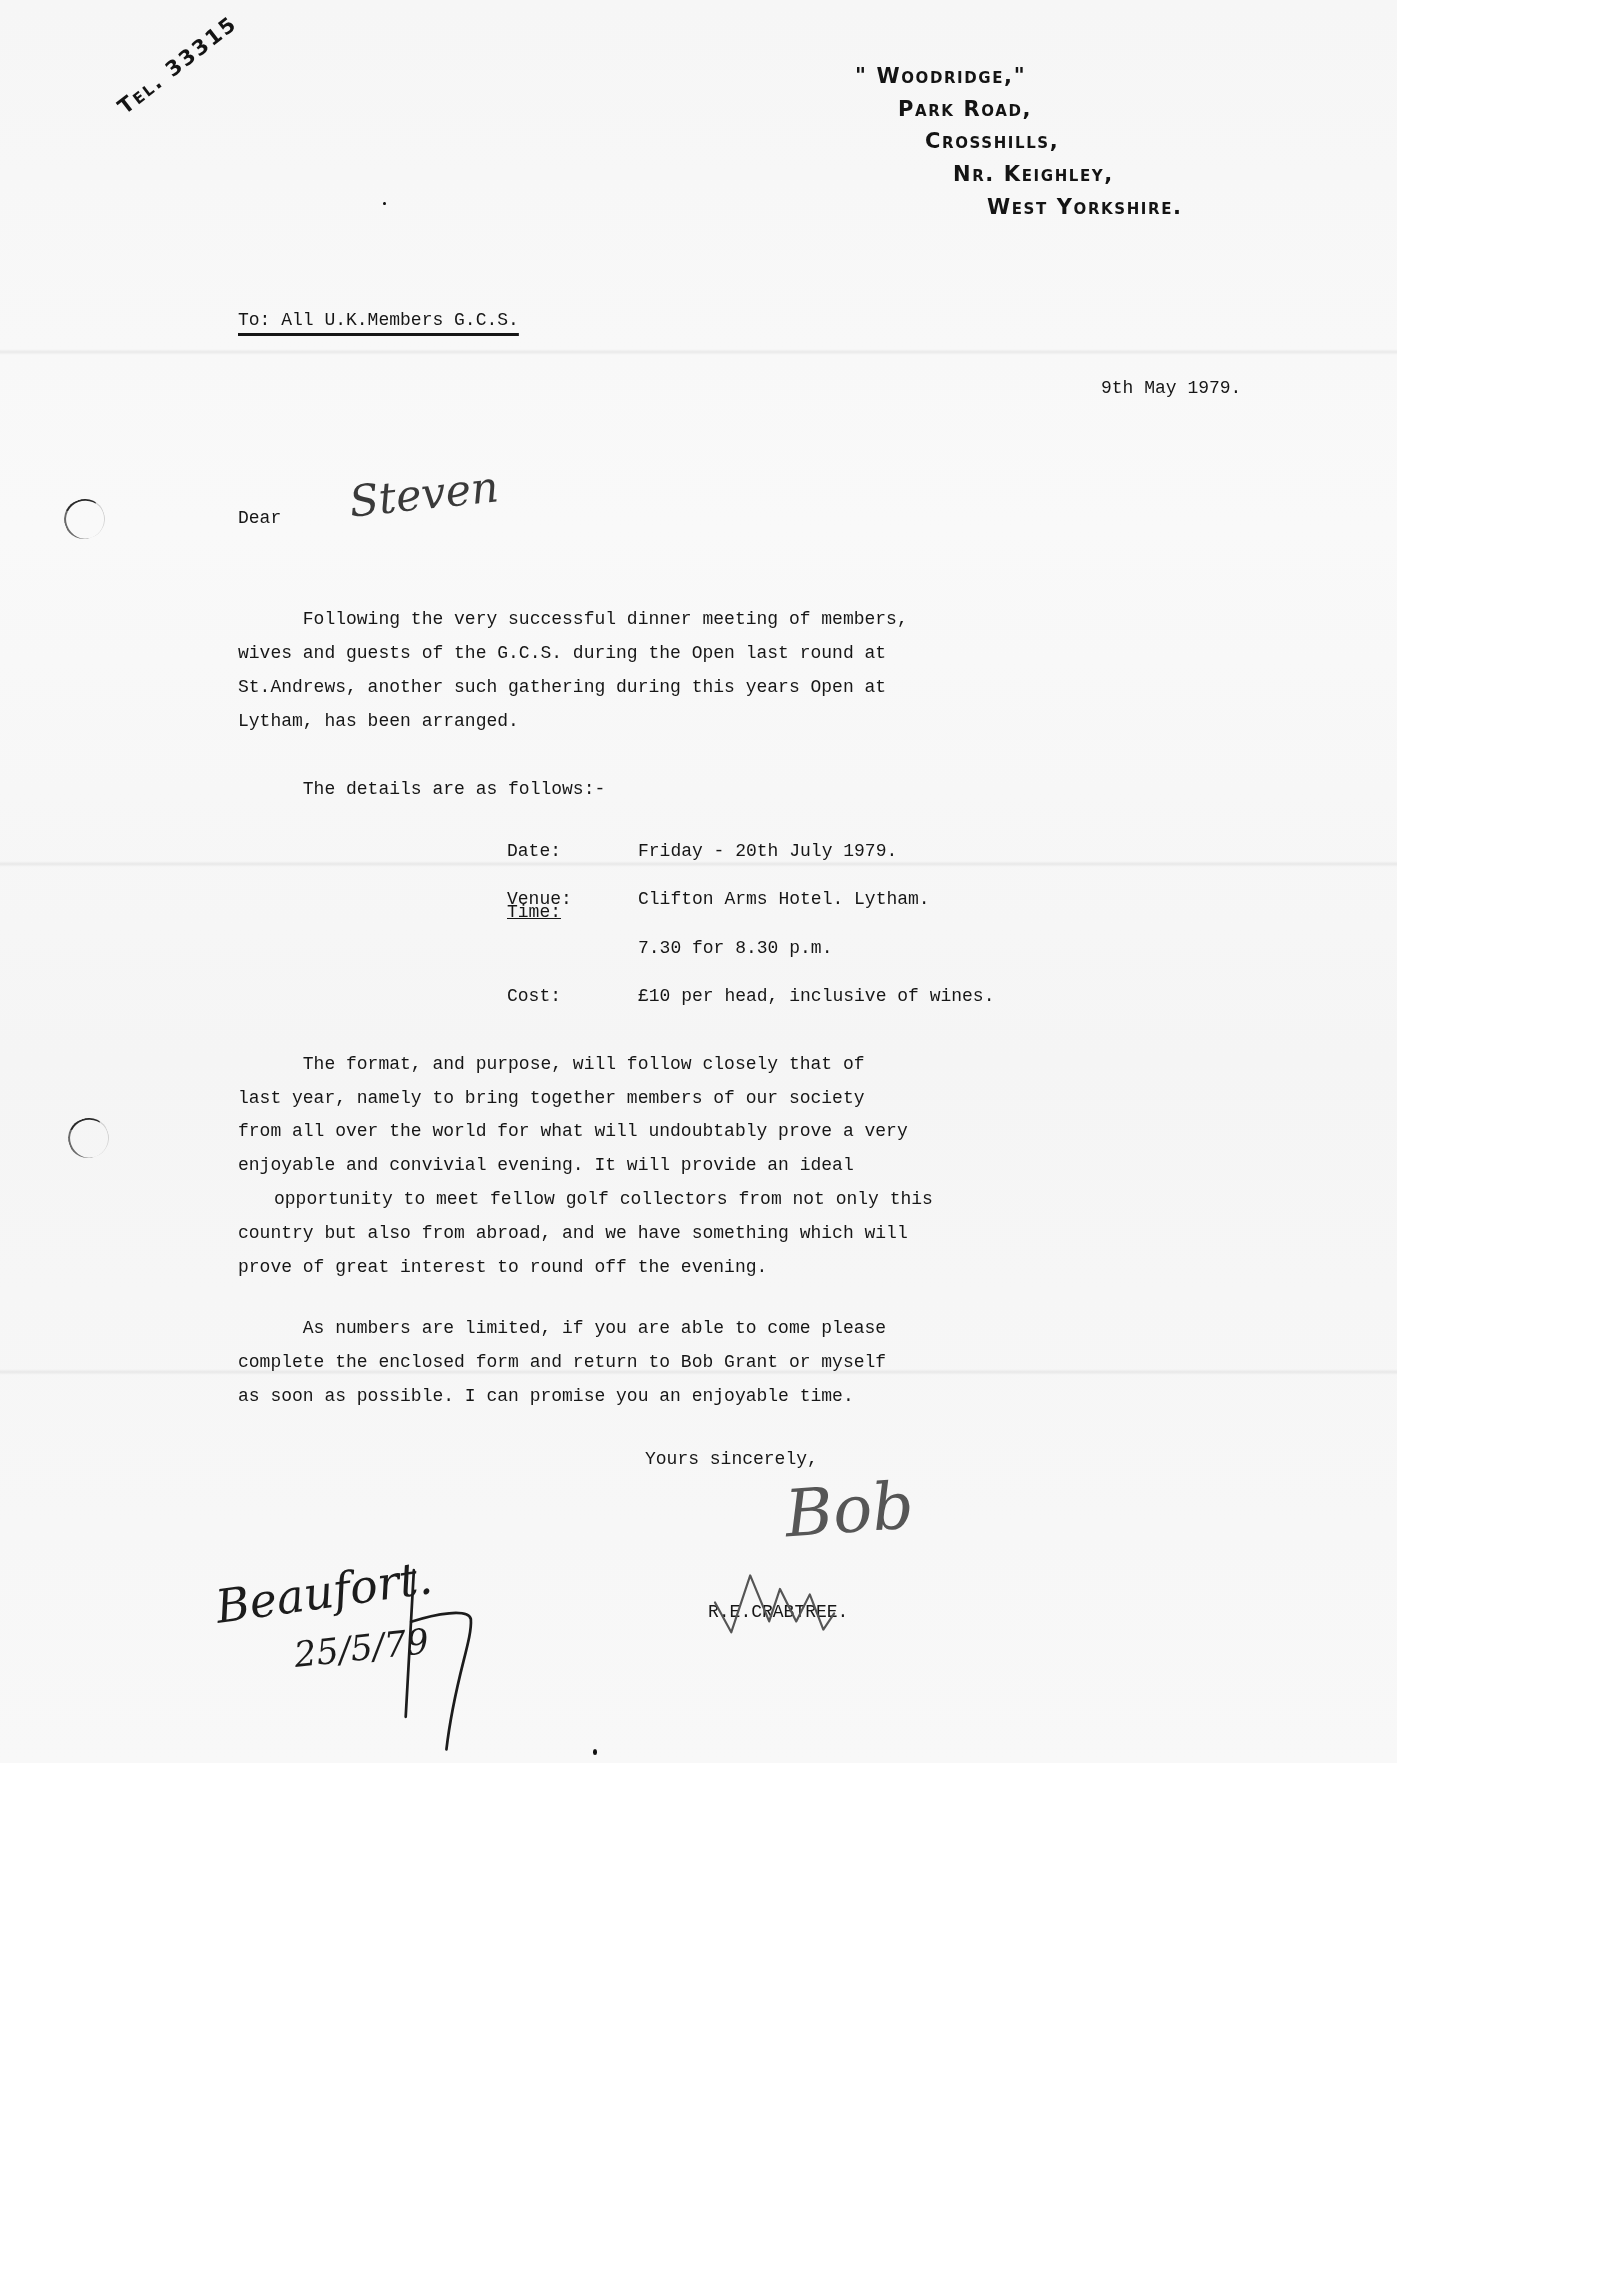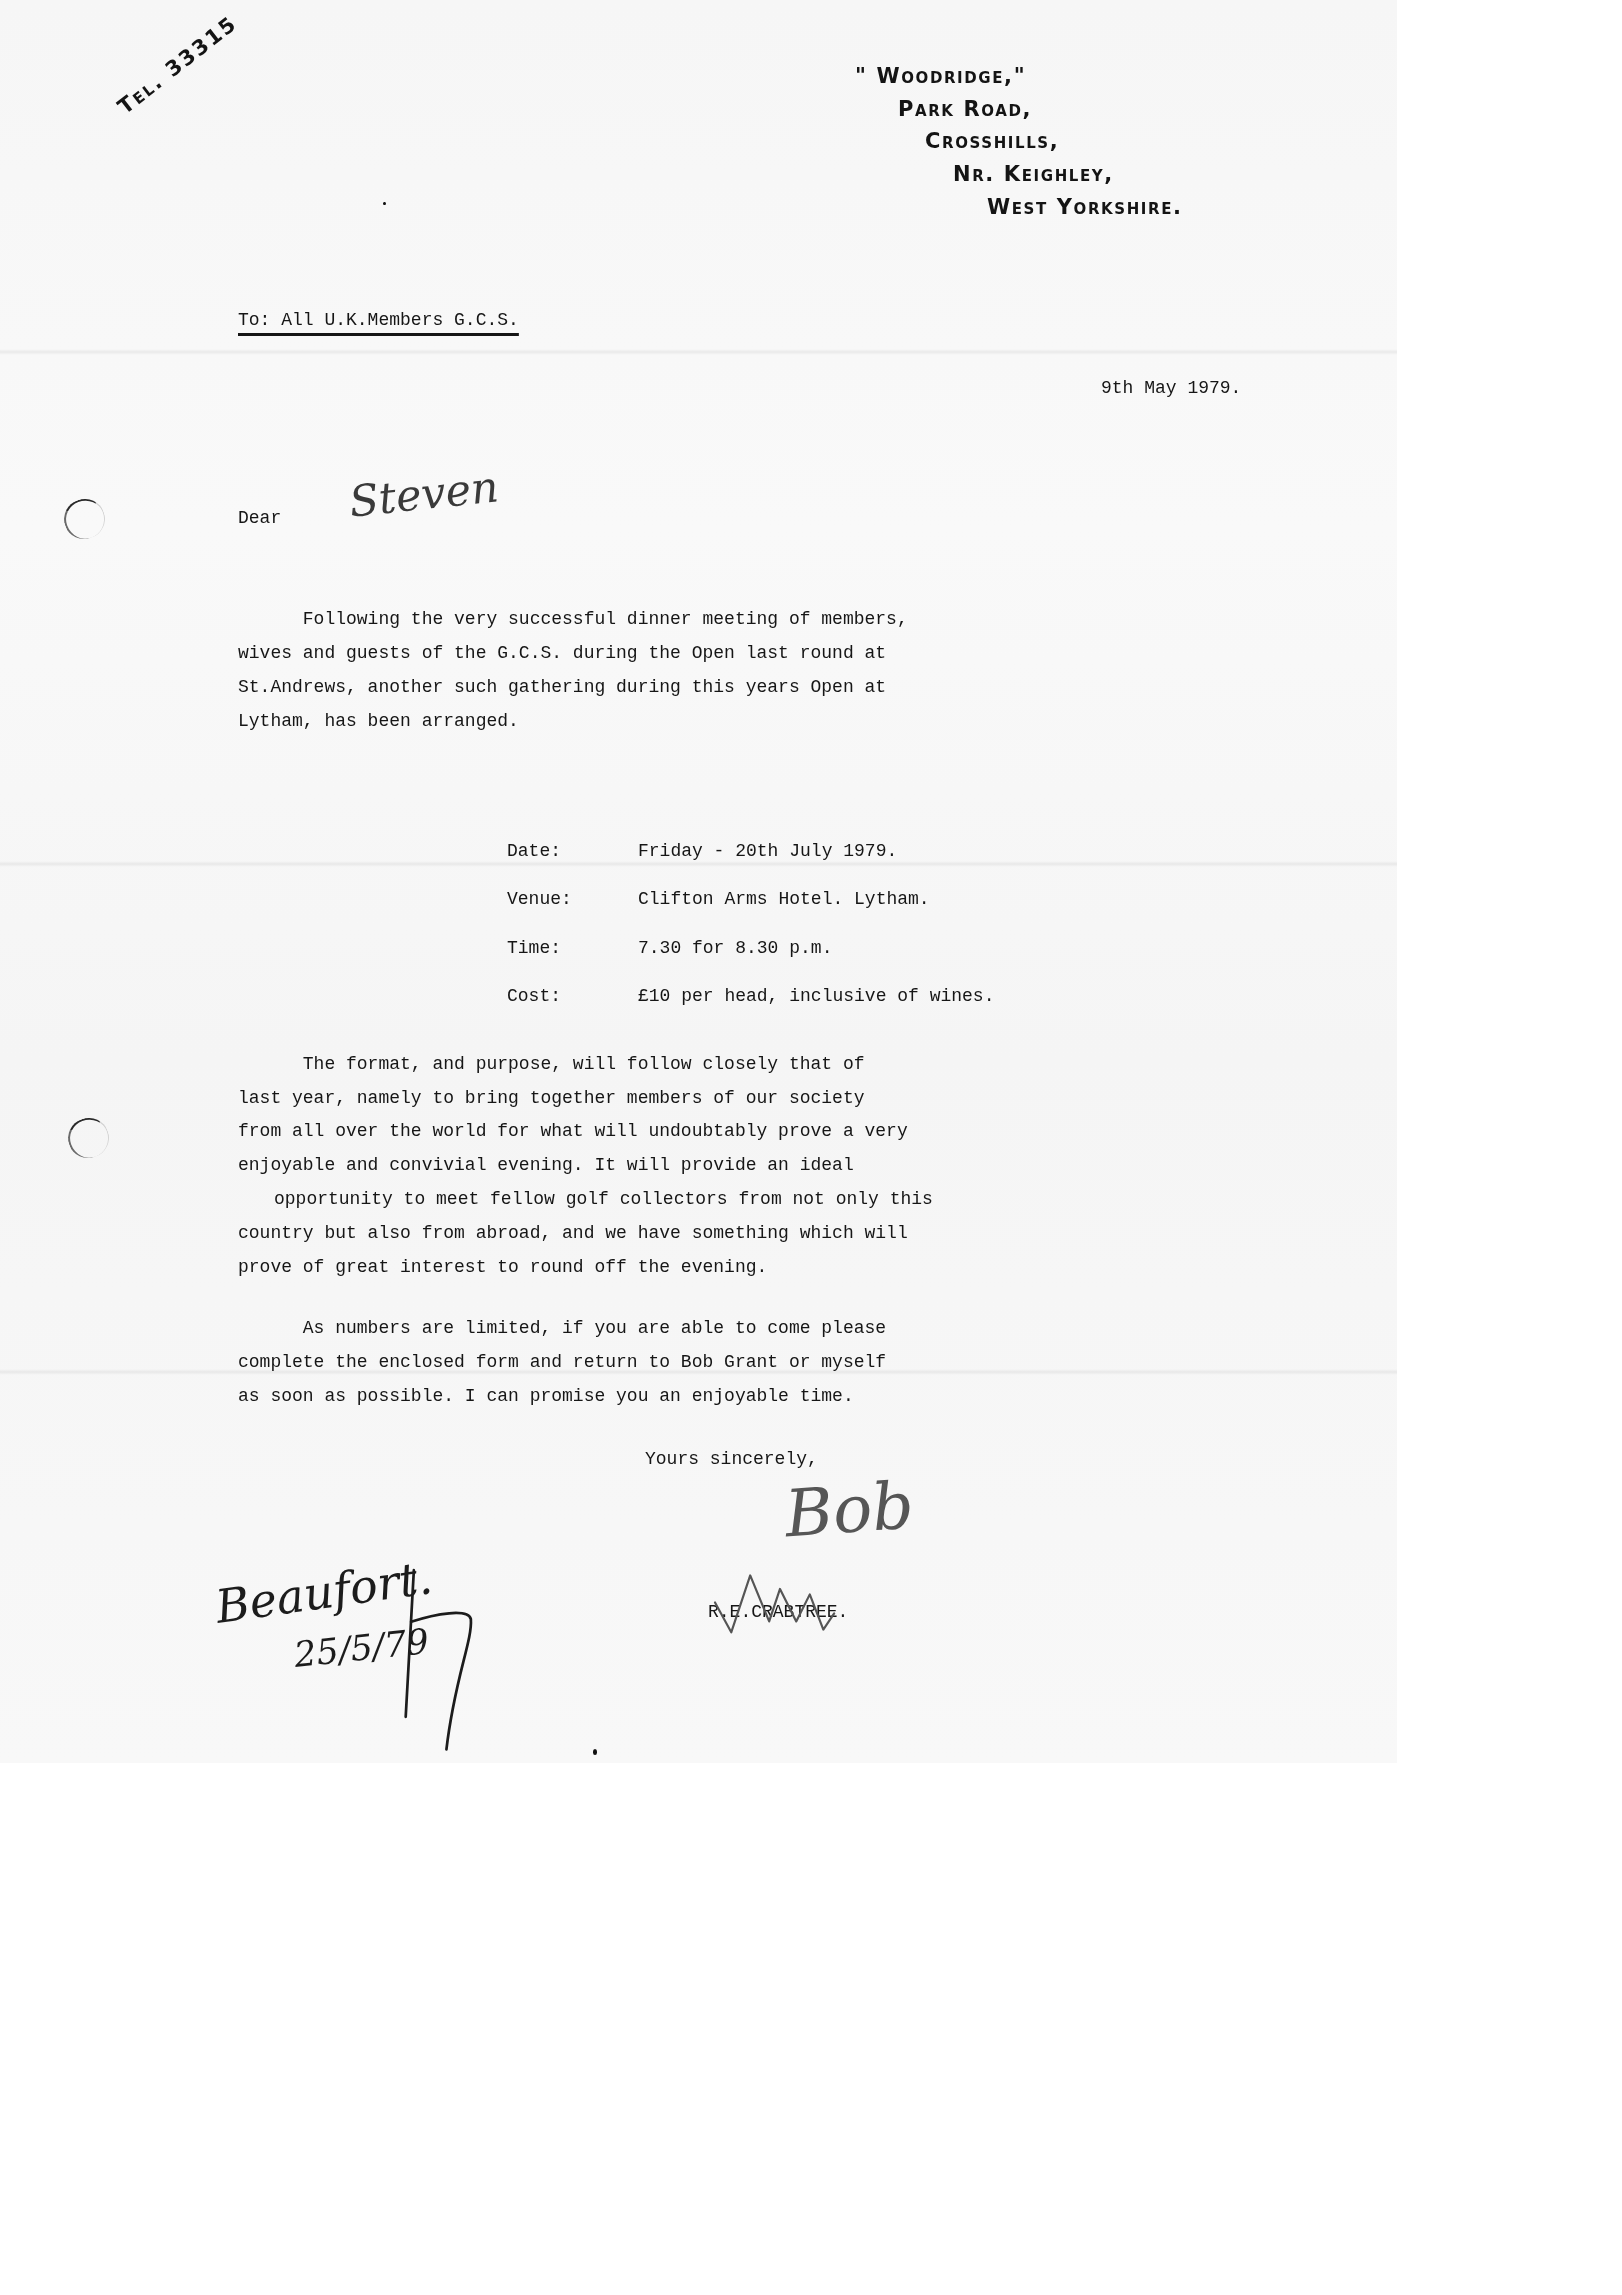--- a/index.html
+++ b/index.html
@@ -133,32 +133,33 @@
   <div class="hand" style="left:349px; top:469px; font-size:43px; transform:rotate(-6deg);">Steven</div>
 
 
   <div>
     <div class="type" style="left:238px; top:602px;">      Following the very successful dinner meeting of members,</div>
     <div class="type" style="left:238px; top:636px;">wives and guests of the G.C.S. during the Open last round at</div>
     <div class="type" style="left:238px; top:670px;">St.Andrews, another such gathering during this years Open at</div>
     <div class="type" style="left:238px; top:704px;">Lytham, has been arranged.</div>
   </div>
 
+  <div class="type" style="left:238px; top:772px;">      The details are as follows:-</div>
 
   <div>
     <div>
       <div class="type" style="left:507px; top:834px;">Date:</div>
       <div class="type" style="left:638px; top:834px;">Friday - 20th July 1979.</div>
     </div>
     <div>
       <div class="type" style="left:507px; top:882px;">Venue:</div>
       <div class="type" style="left:638px; top:882px;">Clifton Arms Hotel. Lytham.</div>
     </div>
     <div>
-      <div class="type" style="left:507px; top:931px;">Time:</div>
+      <div class="type" style="left:507px; top:895px;text-decoration:underline;">Time:</div>
       <div class="type" style="left:638px; top:931px;">7.30 for 8.30 p.m.</div>
     </div>
     <div>
       <div class="type" style="left:507px; top:979px;">Cost:</div>
       <div class="type" style="left:638px; top:979px;">£10 per head, inclusive of wines.</div>
     </div>
   </div>
 
   <div>
     <div class="type" style="left:238px; top:1047px;font-family:Liberation Mono, monospace;">      The format, and purpose, will follow closely that of</div>

